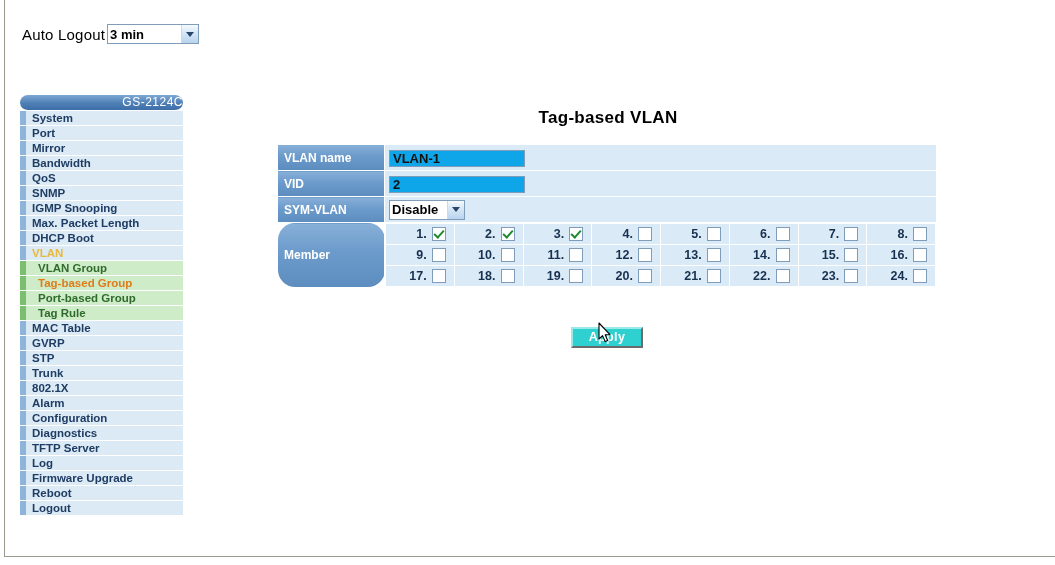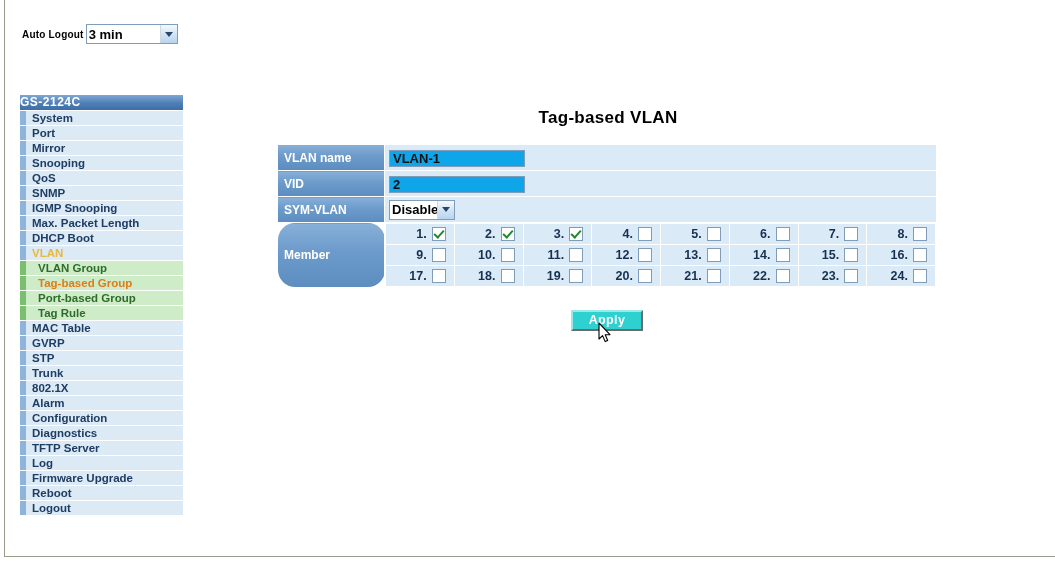--- a/index.html
+++ b/index.html
@@ -46,22 +46,22 @@
   
   .autologout {
     position: absolute;
     left: 22px;
     top: 24px;
     display: flex;
     align-items: center;
     white-space: nowrap;
   }
   .autologout-label {
-    font-size: 10px;
-    font-weight: bold;
+    font-size: 15px;
+    font-weight: normal;
     color: #000000;
     letter-spacing: .2px;
     padding-right: 2px;
   }
   select.winselect {
     font-family: "Liberation Sans", sans-serif;
     font-size: 13px;
     font-weight: bold;
     color: #000;
     background: #ffffff;
@@ -103,24 +103,25 @@
     left: 20px;
     top: 95px;
     width: 163px;
   }
   .menu-title {
     height: 15px;
     line-height: 15px;
     background: linear-gradient(to bottom, #7ea7d4 0%, #4f7fb5 55%, #3d6ea8 100%);
     color: #ffffff;
     font-size: 12px;
-    font-weight: bold;
-    text-align: left;
+    font-weight: normal;
+    text-align: right;
     letter-spacing: .5px;
     border-bottom: 1px solid #ffffff;
+    border-radius: 8px;
   }
   .menu-item {
     position: relative;
     height: 14px;
     line-height: 14px;
     background: #dbeaf5;
     border-bottom: 1px solid #ffffff;
     font-size: 11.5px;
     font-weight: bold;
     color: #1f3c63;
@@ -260,21 +261,21 @@
     height: 8px;
     border: solid #1f8a2d;
     border-width: 0 2px 2px 0;
     transform: rotate(42deg);
   }
 
   
   .apply-wrap {
     position: absolute;
     left: 278px;
-    top: 310px;
+    top: 327px;
     width: 658px;
     text-align: center;
   }
   .apply-btn {
     display: inline-block;
     position: relative;
     font-family: "Liberation Sans", sans-serif;
     font-size: 12.5px;
     font-weight: bold;
     color: #ffffff;
@@ -318,21 +319,21 @@
         </span>
     </span>
   </div>
 
   <div class="menu">
     <div class="menu-title">GS-2124C</div>
     <div id="menu-items">
         <div class="menu-item">System</div>
         <div class="menu-item">Port</div>
         <div class="menu-item">Mirror</div>
-        <div class="menu-item">Snooping</div>
+        <div class="menu-item">Bandwidth</div>
         <div class="menu-item">QoS</div>
         <div class="menu-item">SNMP</div>
         <div class="menu-item">IGMP Snooping</div>
         <div class="menu-item">Max. Packet Length</div>
         <div class="menu-item">DHCP Boot</div>
         <div class="menu-item parent-open">VLAN</div>
         <div class="menu-item sub">VLAN Group</div>
         <div class="menu-item sub active">Tag-based Group</div>
         <div class="menu-item sub">Port-based Group</div>
         <div class="menu-item sub">Tag Rule</div>
@@ -365,21 +366,21 @@
       <tr>
         <td class="lbl-cell">VID</td>
         <td class="val-cell">
           <input class="textbox" type="text" value="2" style="">
         </td>
       </tr>
       <tr>
         <td class="lbl-cell">SYM-VLAN</td>
         <td class="val-cell">
           <span class="select-wrap">
-            <select class="winselect" style="width:66px;font-size:13px;">
+            <select class="winselect" style="width:76px;font-size:13px;">
               <option>Disable</option>
             </select>
             <span class="arrowbox">
                 <i></i>
               </span>
           </span>
         </td>
       </tr>
       <tr>
         <td class="member-lbl">Member</td>

